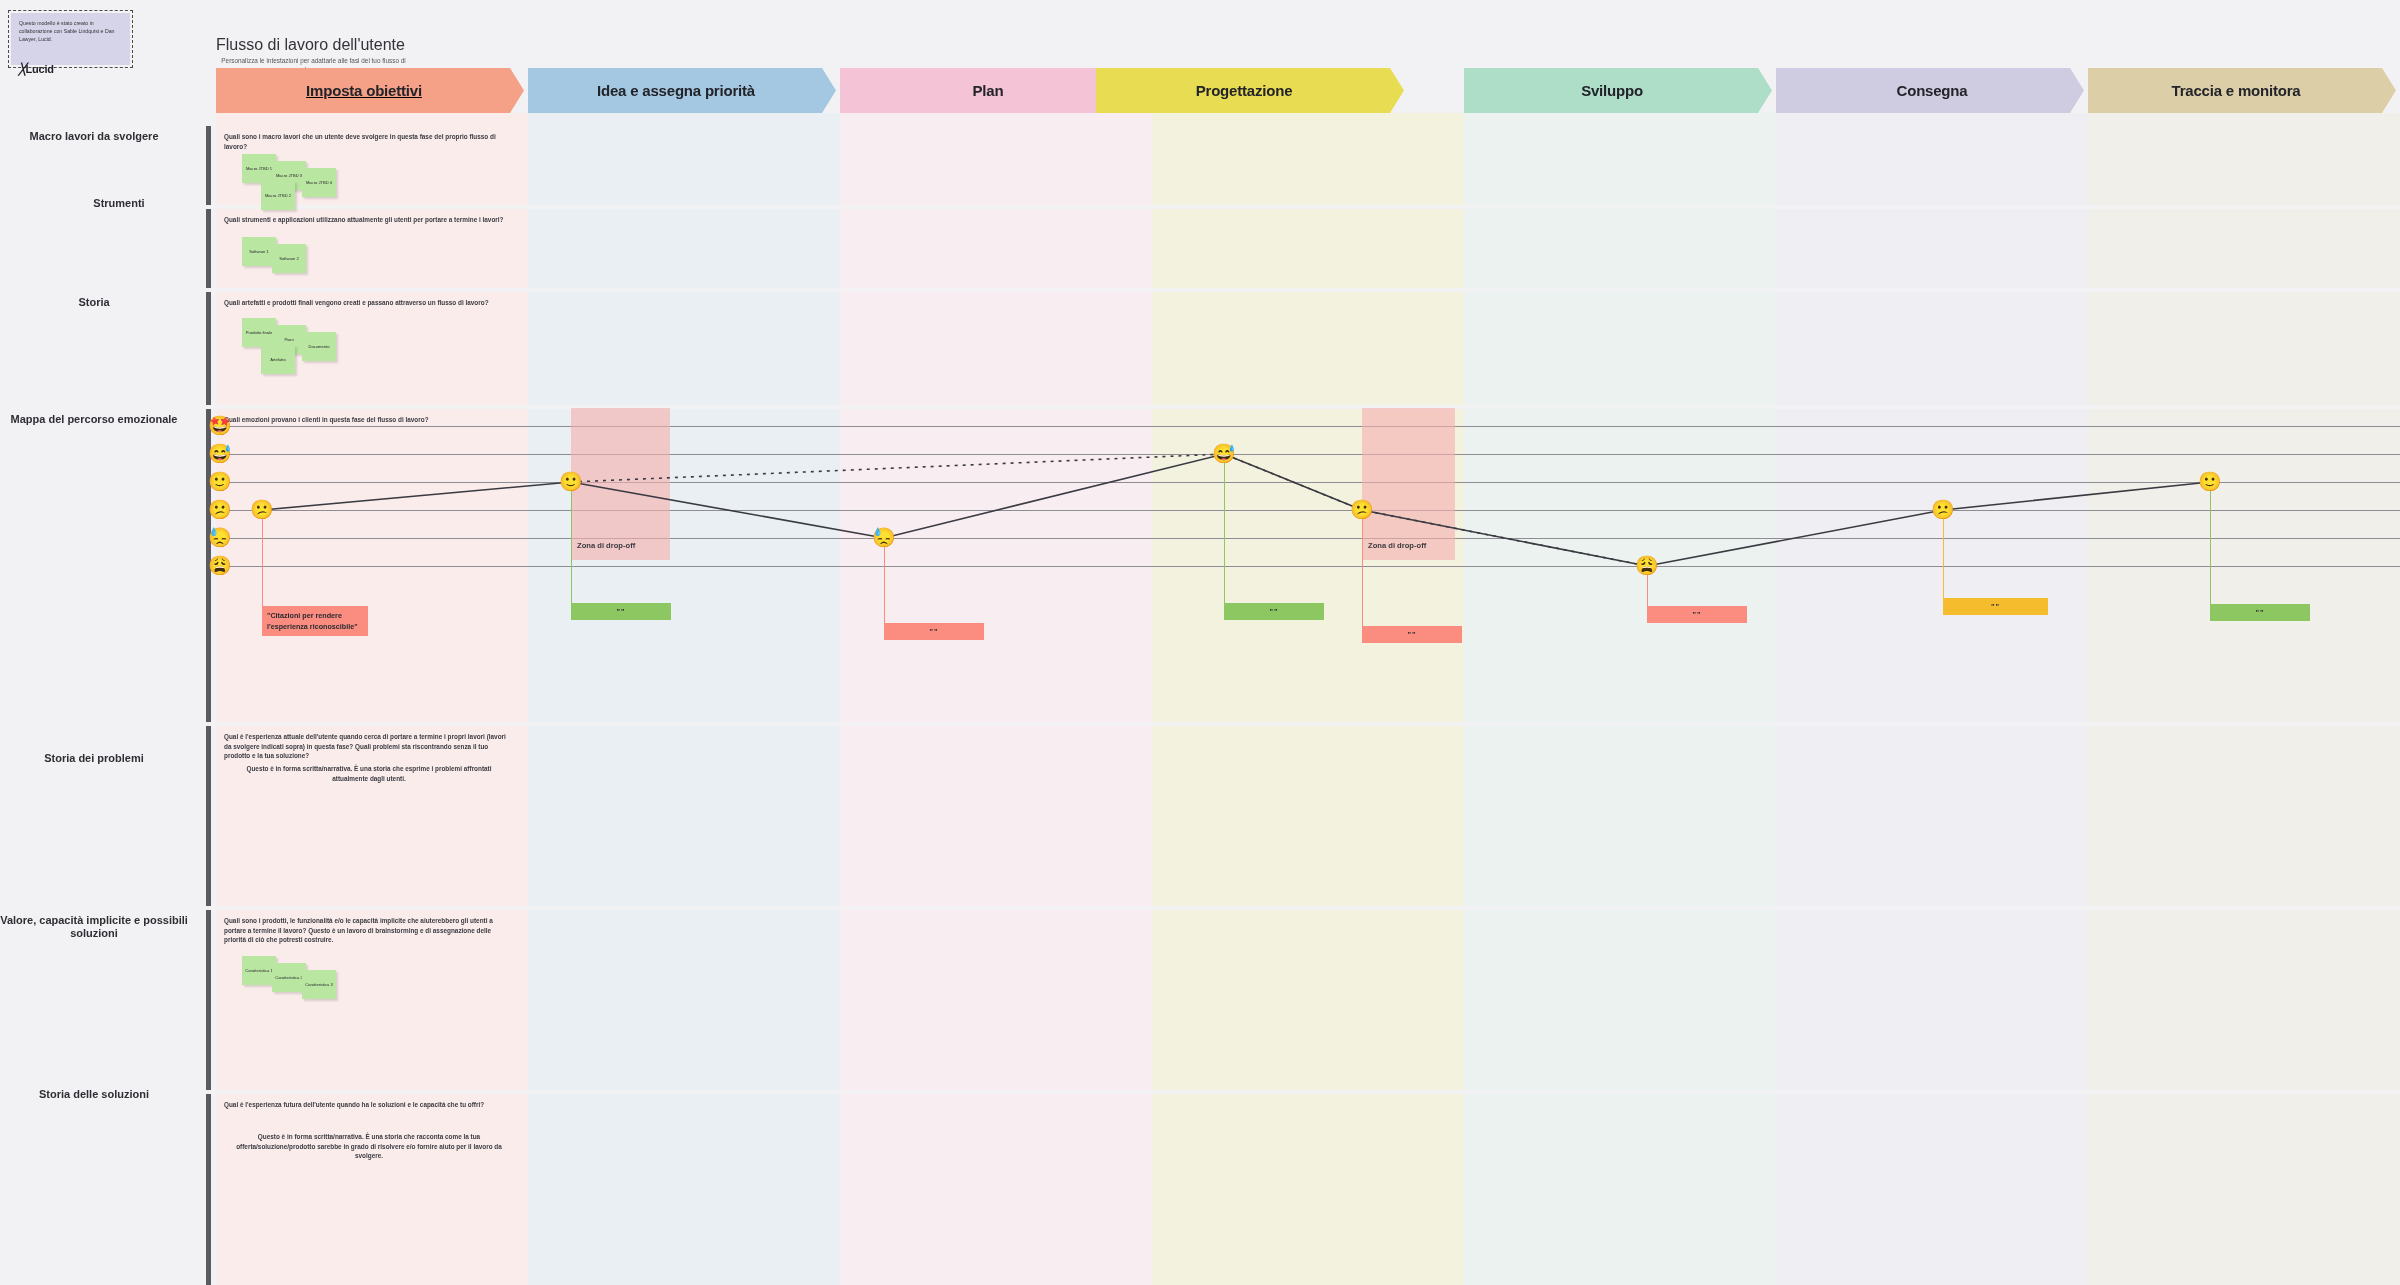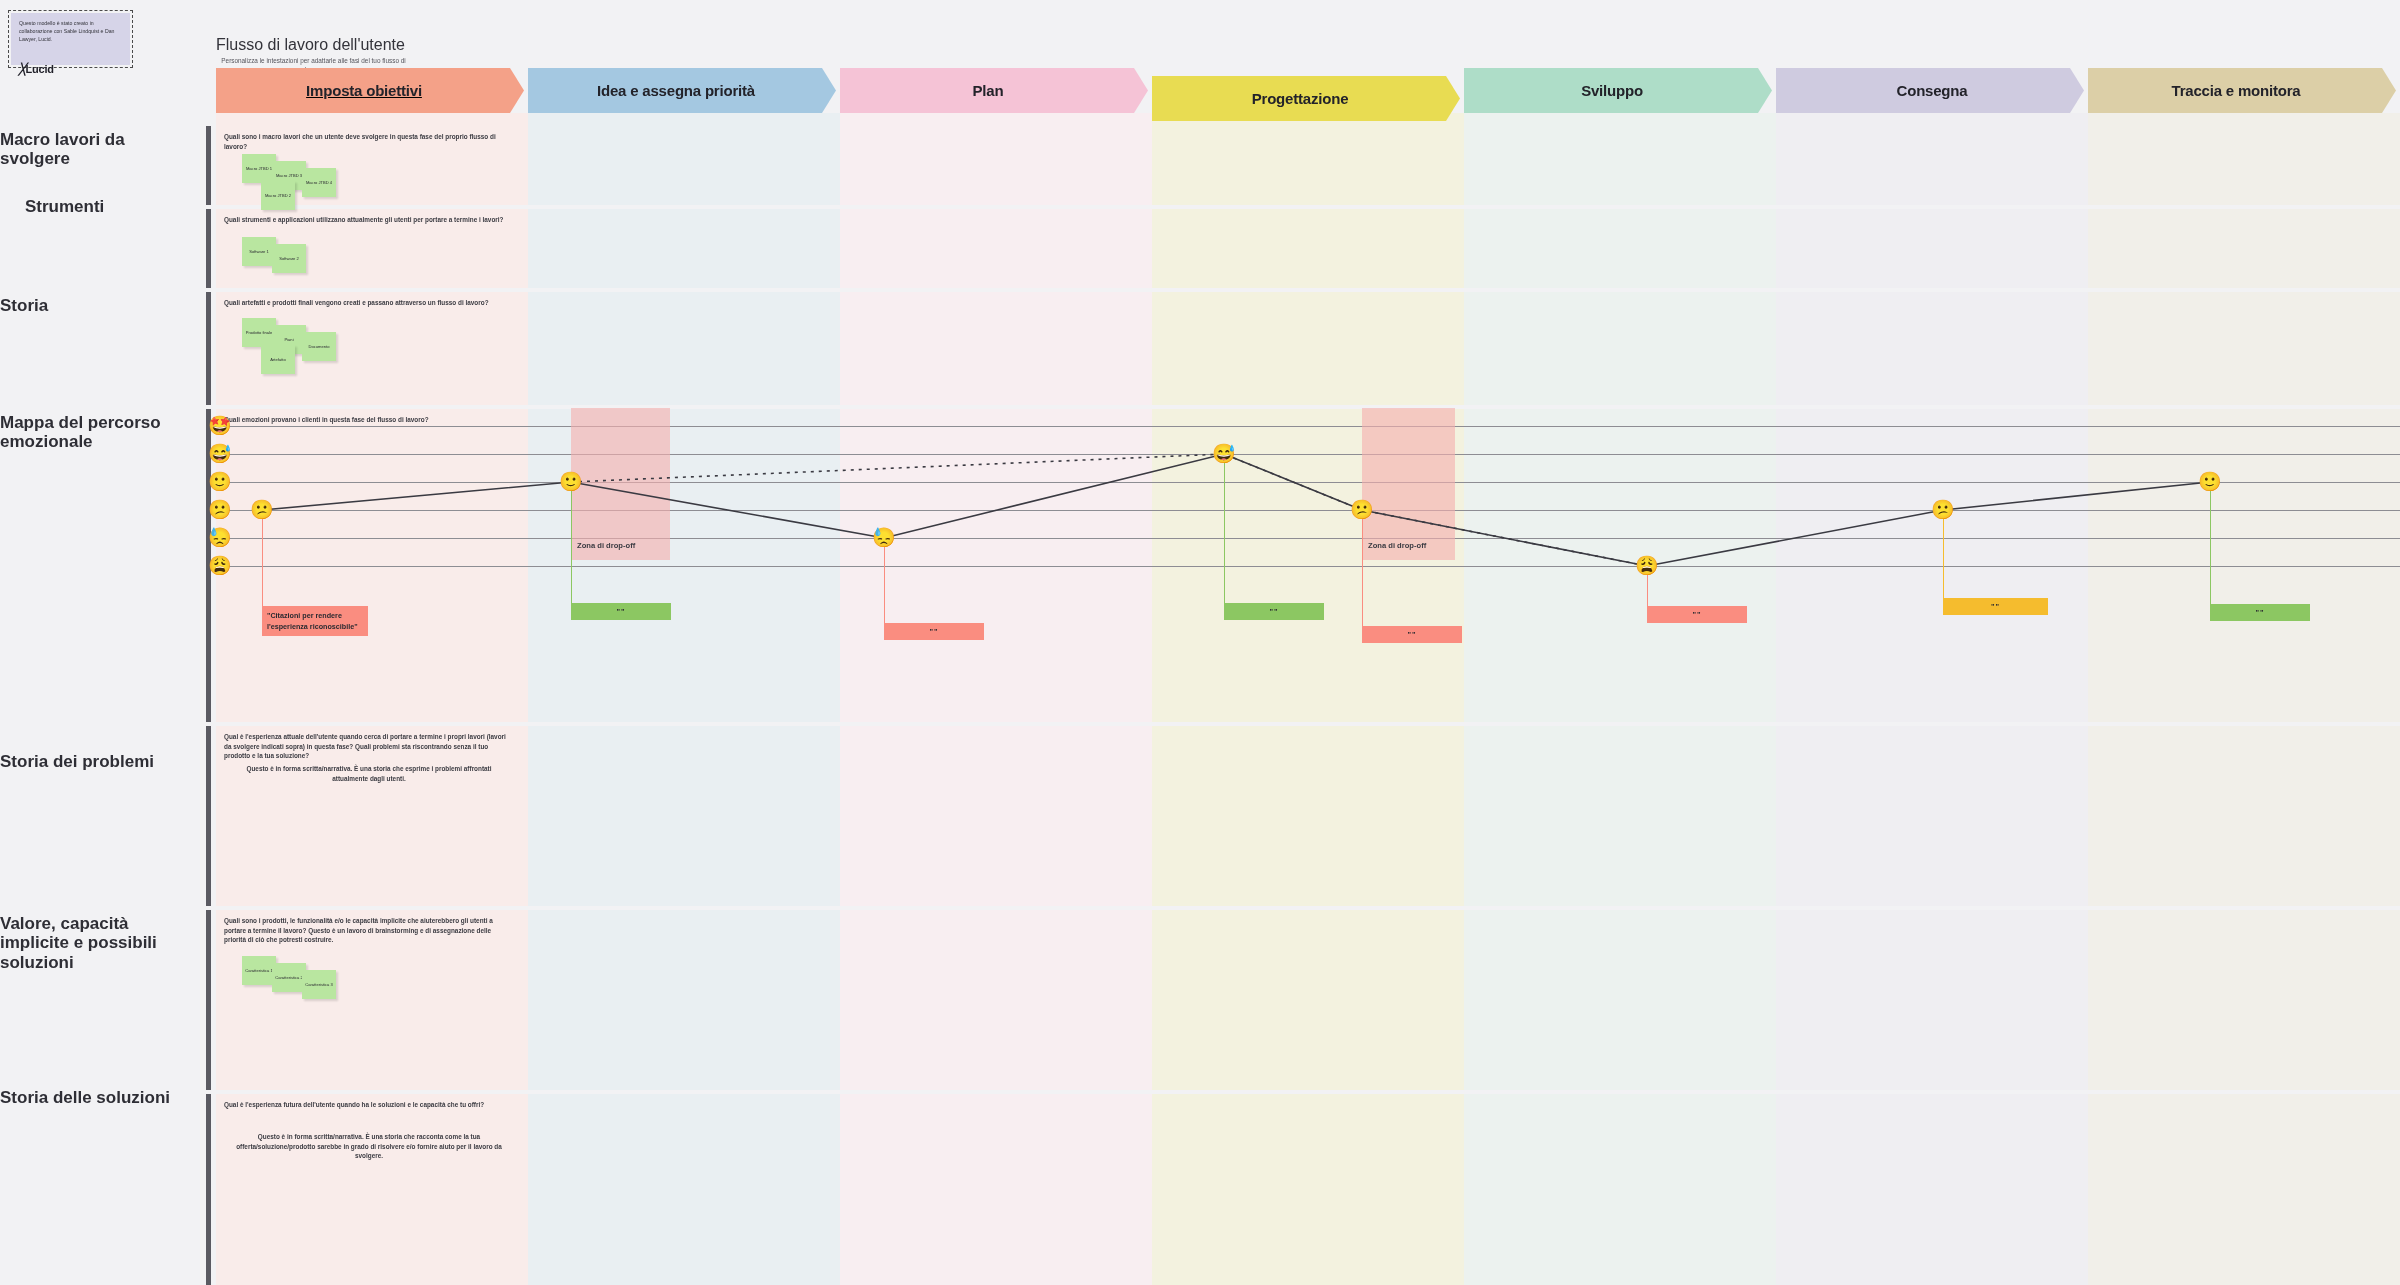--- a/index.html
+++ b/index.html
@@ -47,21 +47,21 @@
     position:relative; z-index:2; font-size:15px; font-weight:bold;
     color:#23232a; letter-spacing:-0.2px; padding-right:12px;
   }
 
   
   .colbg { position:absolute; top:113px; height:1172px; }
 
   
   .rowlabel {
     position:absolute; left:0; width:200px;
-    text-align:left; font-size:17px; font-weight:bold;
+    text-align:center; font-size:11px; font-weight:bold;
     color:#2e2e35; line-height:1.14; padding-right:12px;
   }
   .rowbar { position:absolute; left:206px; width:5px; background:#5a5a62; }
 
   
   .rowsep { position:absolute; left:216px; width:2184px; height:4px; background:#f2f2f4; }
 
   
   .prompt {
     position:absolute; font-size:6.4px; color:#3b3b42;
@@ -141,21 +141,21 @@
     <div class="chev" style="left: 312px; width: 308px;">
       <div class="chev-body" style="background: rgb(164, 200, 225);"></div>
       <div class="chev-tip" style="background: rgb(164, 200, 225);"></div>
       <div class="chev-label">Idea e assegna priorità</div>
     </div>
     <div class="chev" style="left: 624px; width: 308px;">
       <div class="chev-body" style="background: rgb(245, 195, 214);"></div>
       <div class="chev-tip" style="background: rgb(245, 195, 214);"></div>
       <div class="chev-label">Plan</div>
     </div>
-    <div class="chev" style="left: 936px; width: 308px; margin-top: 8px;">
+    <div class="chev" style="left: 880px; width: 308px;">
       <div class="chev-body" style="background: rgb(232, 220, 82);"></div>
       <div class="chev-tip" style="background: rgb(232, 220, 82);"></div>
       <div class="chev-label">Progettazione</div>
     </div>
     <div class="chev" style="left: 1248px; width: 308px;">
       <div class="chev-body" style="background: rgb(174, 221, 200);"></div>
       <div class="chev-tip" style="background: rgb(174, 221, 200);"></div>
       <div class="chev-label">Sviluppo</div>
     </div>
     <div class="chev" style="left: 1560px; width: 308px; padding-left: 16px;">

